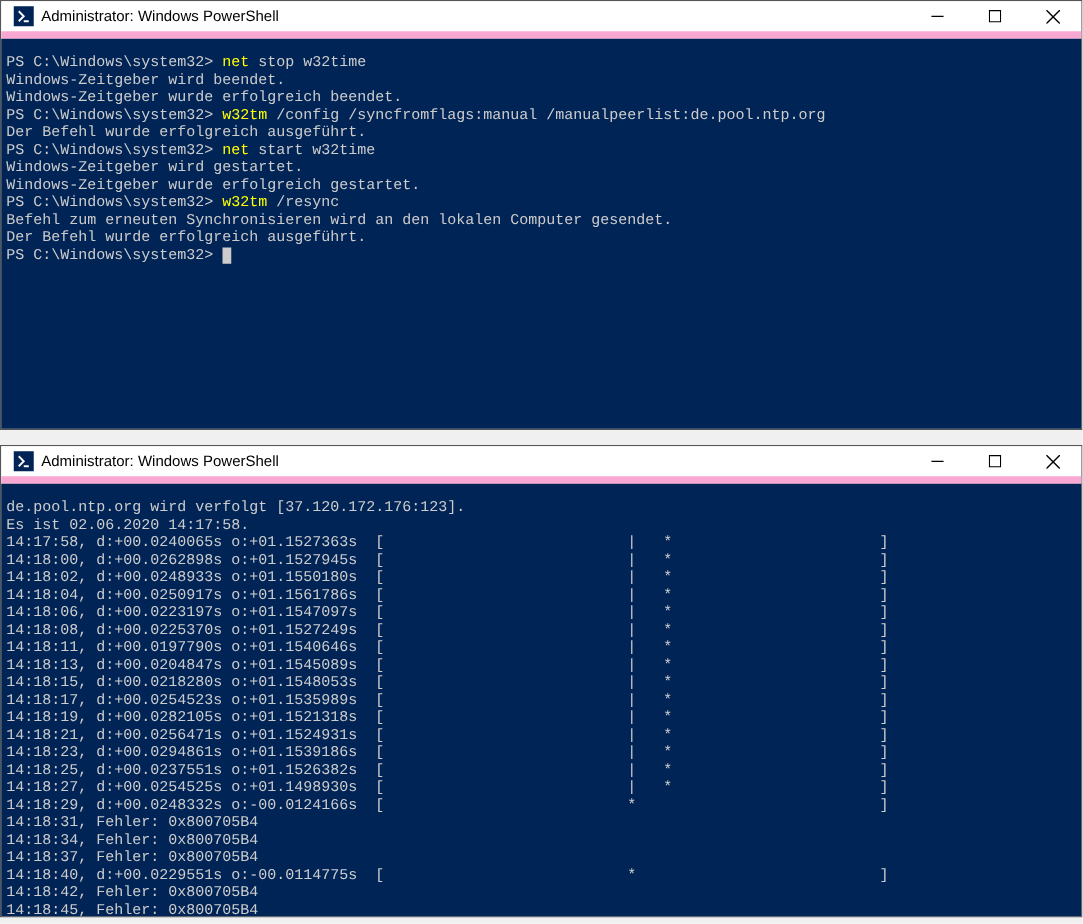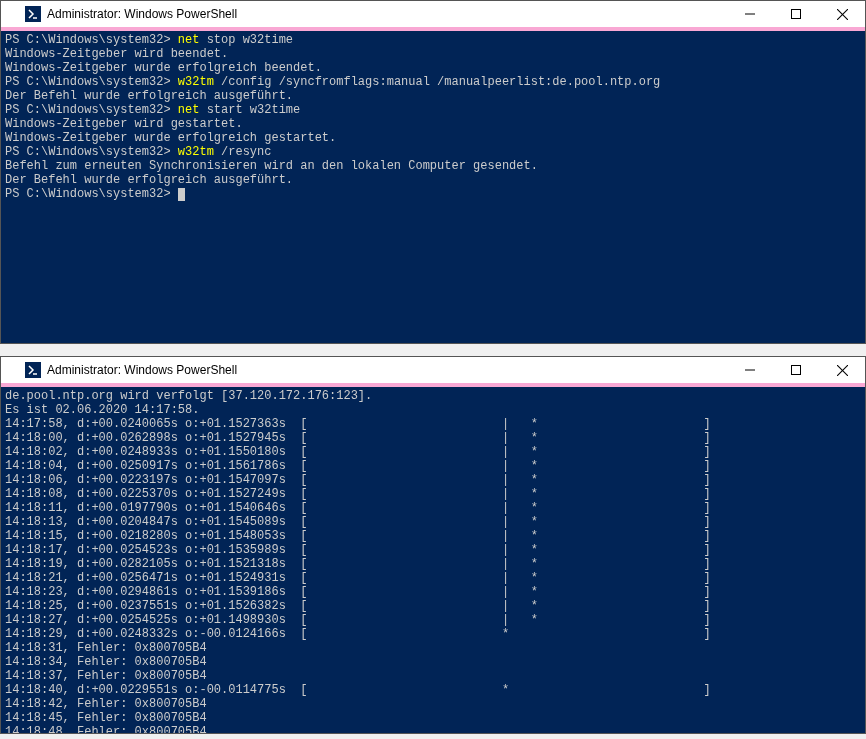--- a/index.html
+++ b/index.html
@@ -15,22 +15,22 @@
     display: flex;
     flex-direction: column;
   }
   .window-1 { height: 344px; margin-bottom: 12px; }
   .window-2 { height: 378px; }
   .titlebar {
     height: 30px;
     background: #ffffff;
     display: flex;
     align-items: center;
-    padding-left: 24px;
-    border-bottom: 4px solid #f9a8d4;
+    padding-left: 10px;
+    border-bottom: 6px solid #f9a8d4;
     user-select: none;
   }
   .titlebar .icon-box {
     width: 16px;
     height: 16px;
     background: #012456;
     display: flex;
     align-items: center;
     justify-content: center;
     margin-right: 6px;
@@ -53,21 +53,21 @@
   }
   .win-btn svg { width: 10px; height: 10px; stroke: #000; stroke-width: 1; fill: none; }
   .win-btn.close svg { width: 11px; height: 11px; }
   .terminal {
     flex: 1;
     background: #012456;
     color: #cccccc;
     font-family: Consolas, "Courier New", monospace;
     font-size: 12px;
     line-height: 14px;
-    padding: 2px 4px;
+    padding: 12px 4px;
     overflow: hidden;
     white-space: pre;
   }
   .terminal .prompt { color: #cccccc; }
   .terminal .cmd-y { color: #ffff00; }
   .terminal .cmd-w { color: #cccccc; }
   .terminal .line { display: block; }
   .terminal .cursor {
     display: inline-block;
     width: 7px;

